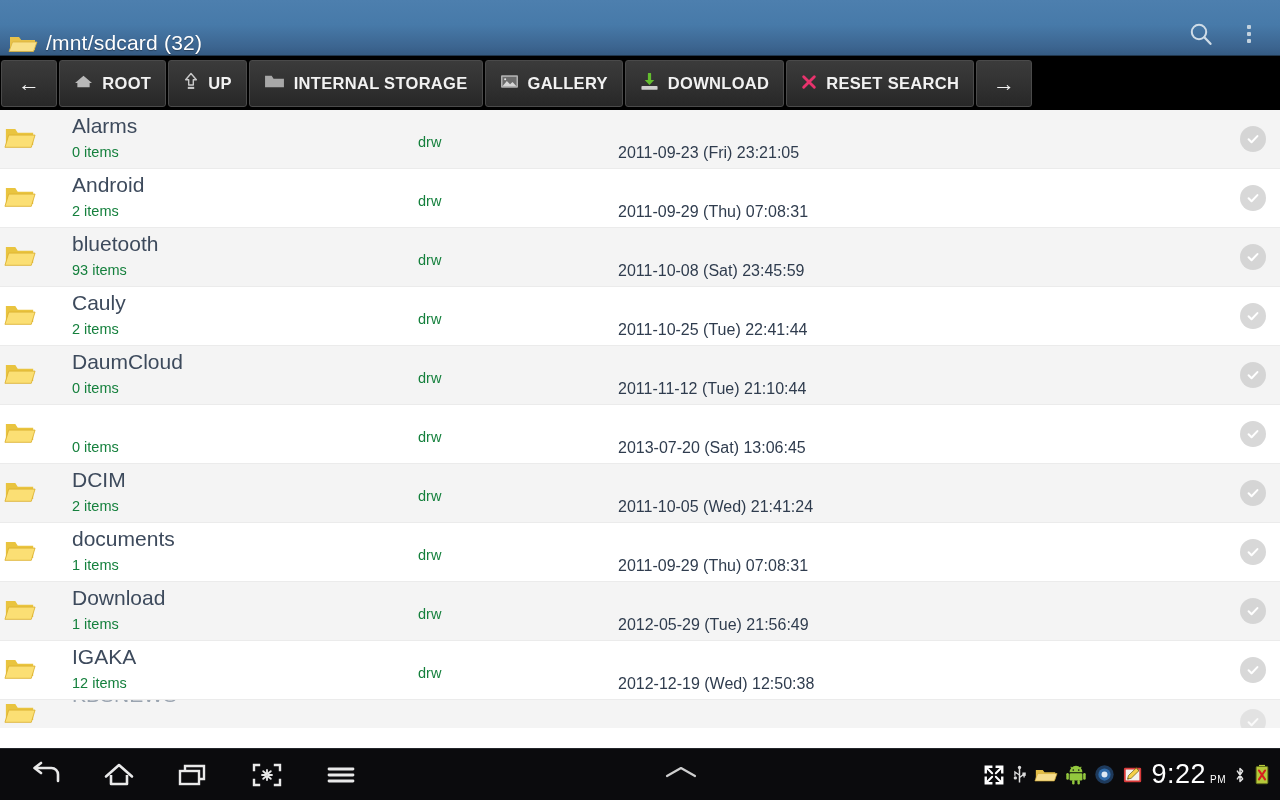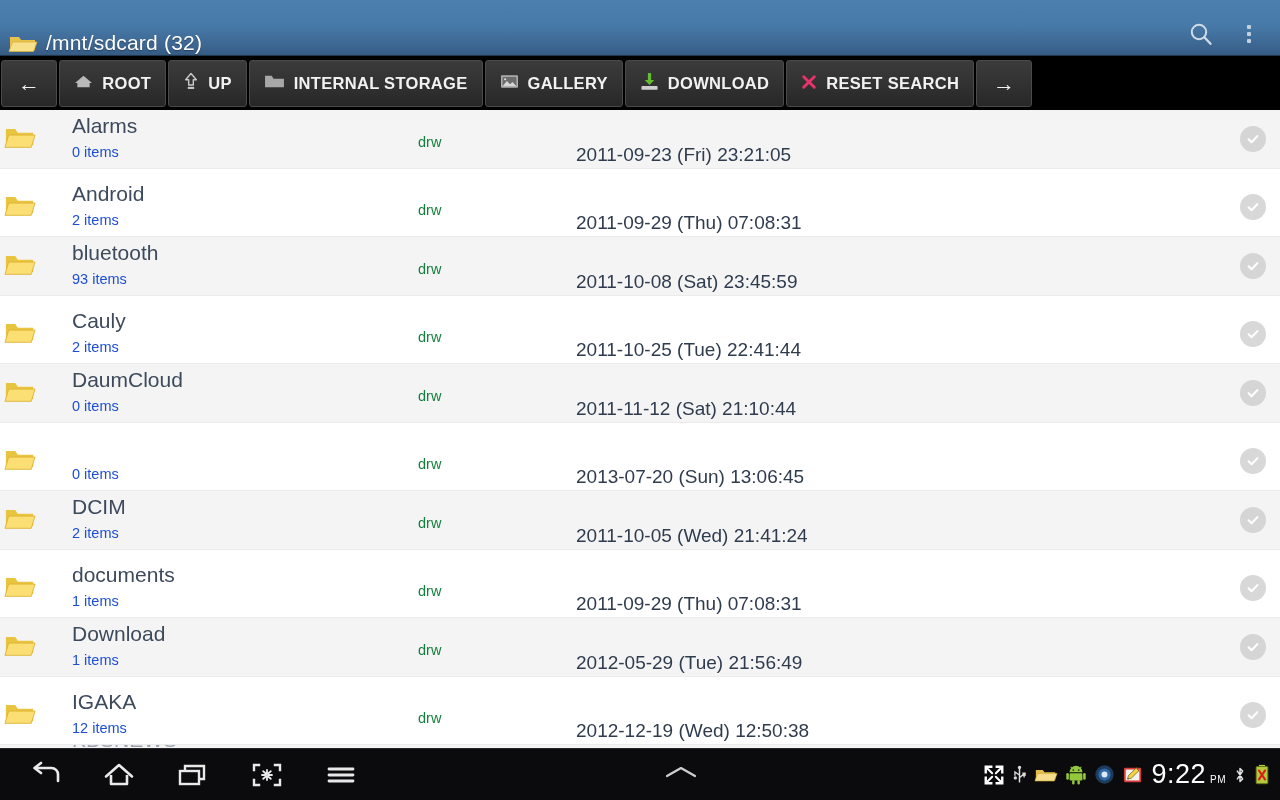--- a/index.html
+++ b/index.html
@@ -51,38 +51,38 @@
   
   .list {
     position:absolute; left:0; top:110px; width:1280px; height:638px;
     background:#fff; overflow:hidden;
   }
   .row {
     position:relative; height:59px; display:flex; align-items:center;
     border-bottom:1px solid #ebebeb;
   }
   .row.alt { background:#f4f4f4; }
-  .row.plain { background:#ffffff;margin-top:9px; }
+  .row.plain { background:#ffffff; }
   .row-folder { width:34px; flex:0 0 34px; margin-left:4px; position:relative; height:34px; }
   .row-main { position:relative; flex:1 1 auto; height:59px; }
   .fname {
     position:absolute; left:34px; top:4px;
     font-size:21px; color:#3d4a5c; white-space:nowrap;
   }
   .fitems {
     position:absolute; left:34px; top:34px;
-    font-size:14.5px; color:#1d4ed8;
+    font-size:14.5px; color:#15803d;
   }
   .fperm {
     position:absolute; left:380px; top:24px;
     font-size:14.5px; color:#15803d;text-align:center;
   }
   .fdate {
-    position:absolute; left:538px; top:34px;
-    font-size:19px; color:#2f3c4e;
+    position:absolute; left:580px; top:34px;
+    font-size:16px; color:#2f3c4e;
   }
   .check {
     position:absolute; right:14px; top:50%; transform:translateY(-50%);
     width:26px; height:26px; border-radius:50%;
     background:#d8d8d8; display:flex; align-items:center; justify-content:center;
   }
   .row.alt .check { background:#d5d5d5; }
   .row.cut { height:28px; overflow:hidden; border-bottom:none; background:#f4f4f4; }
   .row.cut .fname { color:#9aa4b0; top:-2px; }
   .row.cut .check { opacity:.55; top:22px; }
@@ -286,39 +286,39 @@
         <div class="row-folder"><svg viewBox="0 0 34 30" width="32" height="29">
   <path d="M2 7 L12 7 L14.6 11 L31 11 L31 24 L2 24 Z" fill="#e9c43f"></path>
   <path d="M5 13.5 L33 13.5 L29 26.5 L1 26.5 Z" fill="#fbdf74"></path>
   <path d="M5 13.5 L33 13.5 L29 26.5 L1 26.5 Z" fill="none" stroke="#dcb02e" stroke-width="0.9"></path>
   <path d="M11 16.5 L9 23.5 M14.5 16.5 L12.5 23.5" stroke="#e6c košt" stroke-width="0"></path>
 </svg></div>
         <div class="row-main">
           <div class="fname">DaumCloud</div>
           <div class="fitems">0 items</div>
           <div class="fperm">drw</div>
-          <div class="fdate">2011-11-12 (Sat) 21:10:44</div>
+          <div class="fdate">2011-11-12 (Tue) 21:10:44</div>
         </div>
         <div class="check">
           <svg viewBox="0 0 20 20" width="16" height="16">
   <path d="M4.5 10.4 L8.2 14 L15.5 6.4" fill="none" stroke="#ffffff" stroke-width="2.6" stroke-linecap="round" stroke-linejoin="round"></path>
 </svg>
         </div>
       </div>
       <div class="row plain">
         <div class="row-folder"><svg viewBox="0 0 34 30" width="32" height="29">
   <path d="M2 7 L12 7 L14.6 11 L31 11 L31 24 L2 24 Z" fill="#e9c43f"></path>
   <path d="M5 13.5 L33 13.5 L29 26.5 L1 26.5 Z" fill="#fbdf74"></path>
   <path d="M5 13.5 L33 13.5 L29 26.5 L1 26.5 Z" fill="none" stroke="#dcb02e" stroke-width="0.9"></path>
   <path d="M11 16.5 L9 23.5 M14.5 16.5 L12.5 23.5" stroke="#e6c košt" stroke-width="0"></path>
 </svg></div>
         <div class="row-main">
           <div class="fitems">0 items</div>
           <div class="fperm">drw</div>
-          <div class="fdate">2013-07-20 (Sun) 13:06:45</div>
+          <div class="fdate">2013-07-20 (Sat) 13:06:45</div>
         </div>
         <div class="check">
           <svg viewBox="0 0 20 20" width="16" height="16">
   <path d="M4.5 10.4 L8.2 14 L15.5 6.4" fill="none" stroke="#ffffff" stroke-width="2.6" stroke-linecap="round" stroke-linejoin="round"></path>
 </svg>
         </div>
       </div>
       <div class="row alt">
         <div class="row-folder"><svg viewBox="0 0 34 30" width="32" height="29">
   <path d="M2 7 L12 7 L14.6 11 L31 11 L31 24 L2 24 Z" fill="#e9c43f"></path>

